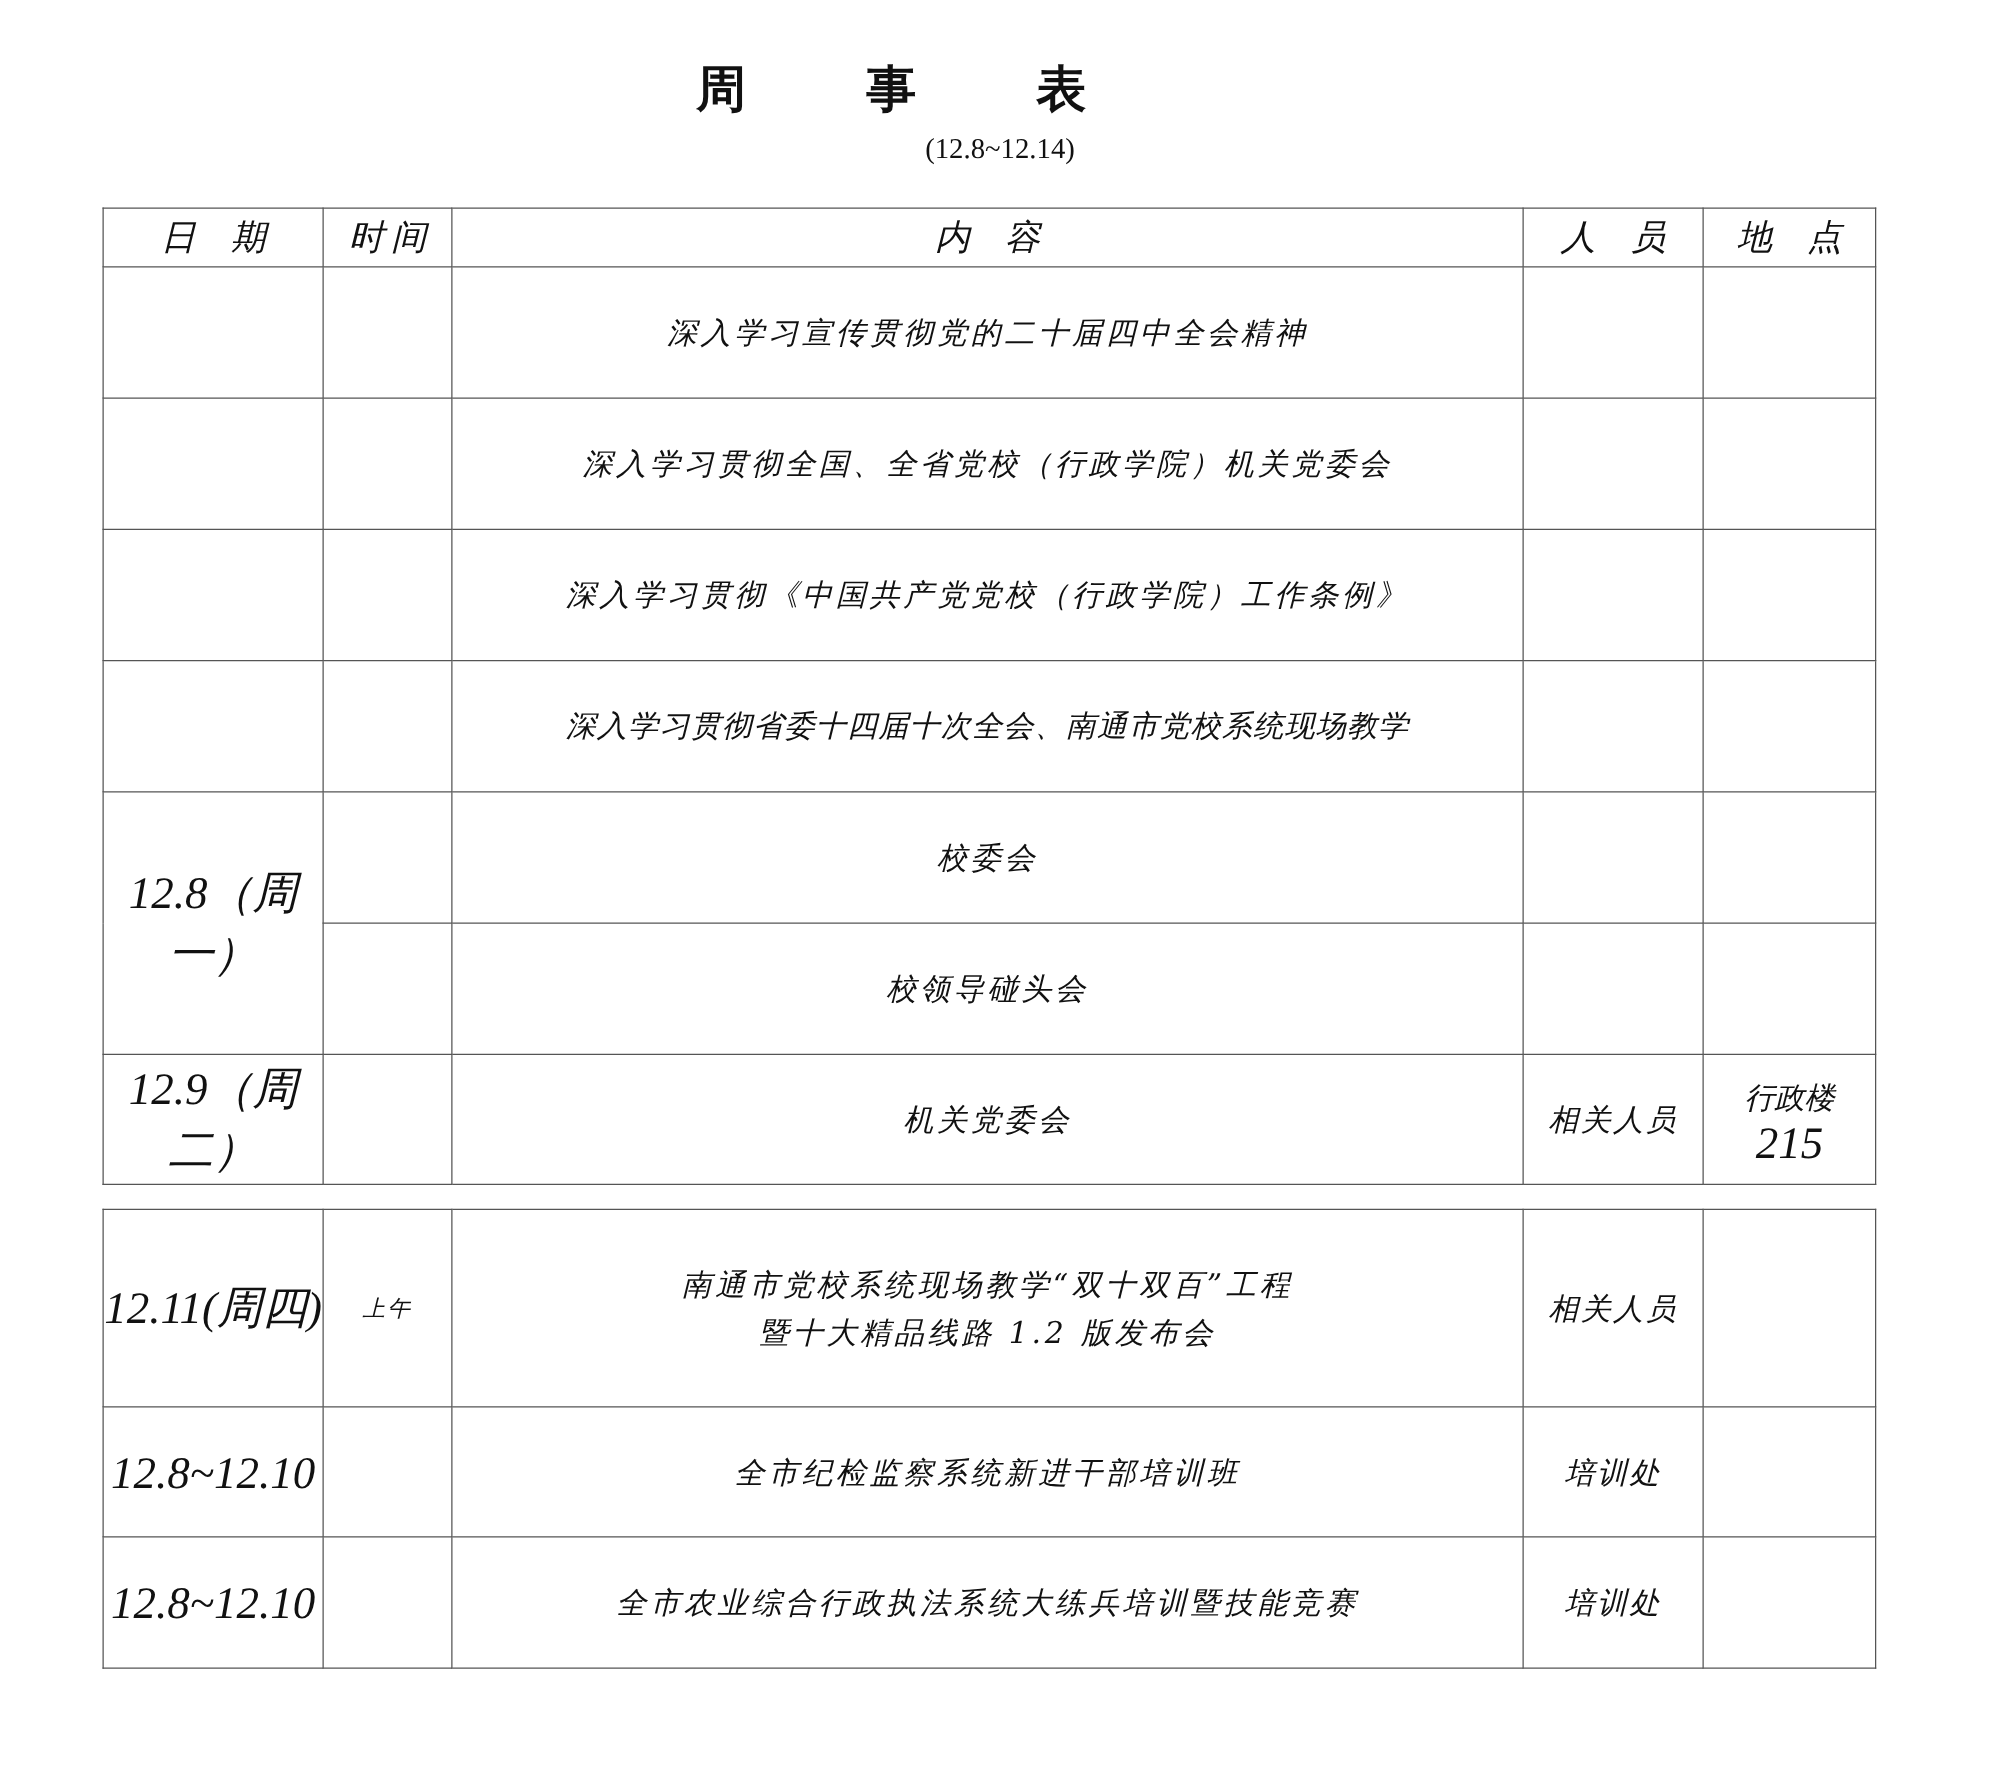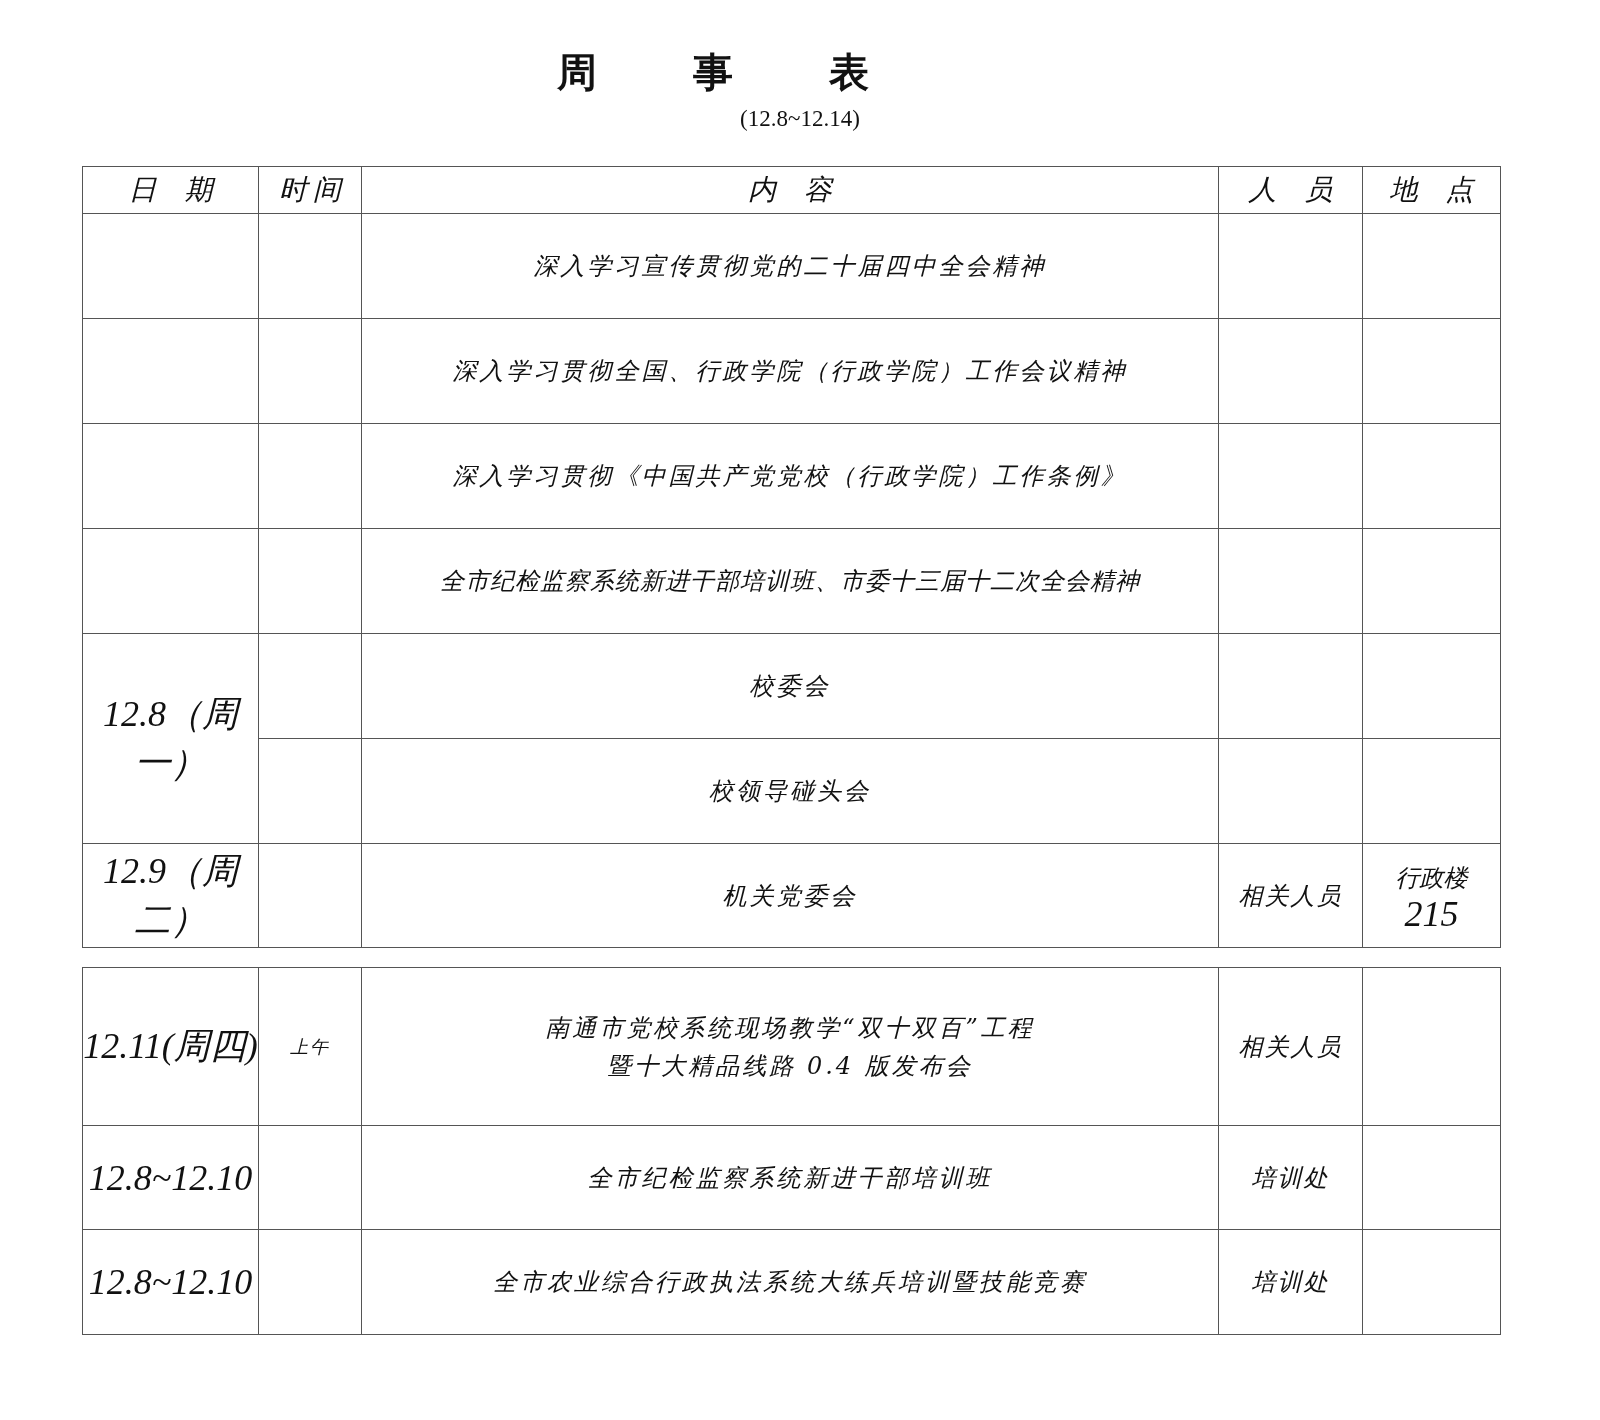--- a/index.html
+++ b/index.html
@@ -51,35 +51,35 @@
   <tr class="r106">
     <td class="date"></td>
     <td></td>
     <td class="content">深入学习宣传贯彻党的二十届四中全会精神</td>
     <td class="people"></td>
     <td></td>
   </tr>
   <tr class="r106">
     <td class="date"></td>
     <td></td>
-    <td class="content">深入学习贯彻全国、行政学院（行政学院）工作会议精神</td>
+    <td class="content">深入学习贯彻全国、全省党校（行政学院）机关党委会</td>
     <td class="people"></td>
     <td></td>
   </tr>
   <tr class="r106">
     <td class="date"></td>
     <td></td>
     <td class="content">深入学习贯彻《中国共产党党校（行政学院）工作条例》</td>
     <td class="people"></td>
     <td></td>
   </tr>
   <tr class="r106">
     <td class="date"></td>
     <td></td>
-    <td class="content" style="letter-spacing:1px">全市纪检监察系统新进干部培训班、市委十三届十二次全会精神</td>
+    <td class="content" style="letter-spacing:1px">深入学习贯彻省委十四届十次全会、南通市党校系统现场教学</td>
     <td class="people"></td>
     <td></td>
   </tr>
   <tr class="r106">
     <td class="date" rowspan="2">12.8（周一）</td>
     <td></td>
     <td class="content">校委会</td>
     <td class="people"></td>
     <td></td>
   </tr>
@@ -109,21 +109,21 @@
       <col style="width:857px">
       <col style="width:144px">
       <col style="width:138px">
   </colgroup>
   <tbody>
       <tr class="r159">
     <td class="date">12.11(周四)</td>
     <td style="font-size:18px;letter-spacing:2px">上午</td>
     <td class="content">
       <div>南通市党校系统现场教学“双十双百”工程</div>
-      <div>暨十大精品线路 0.4 版发布会</div>
+      <div>暨十大精品线路 1.2 版发布会</div>
     </td>
     <td class="people">相关人员</td>
     <td></td>
   </tr>
   <tr class="r104">
     <td class="date">12.8~12.10</td>
     <td></td>
     <td class="content">全市纪检监察系统新进干部培训班</td>
     <td class="people">培训处</td>
     <td></td>

